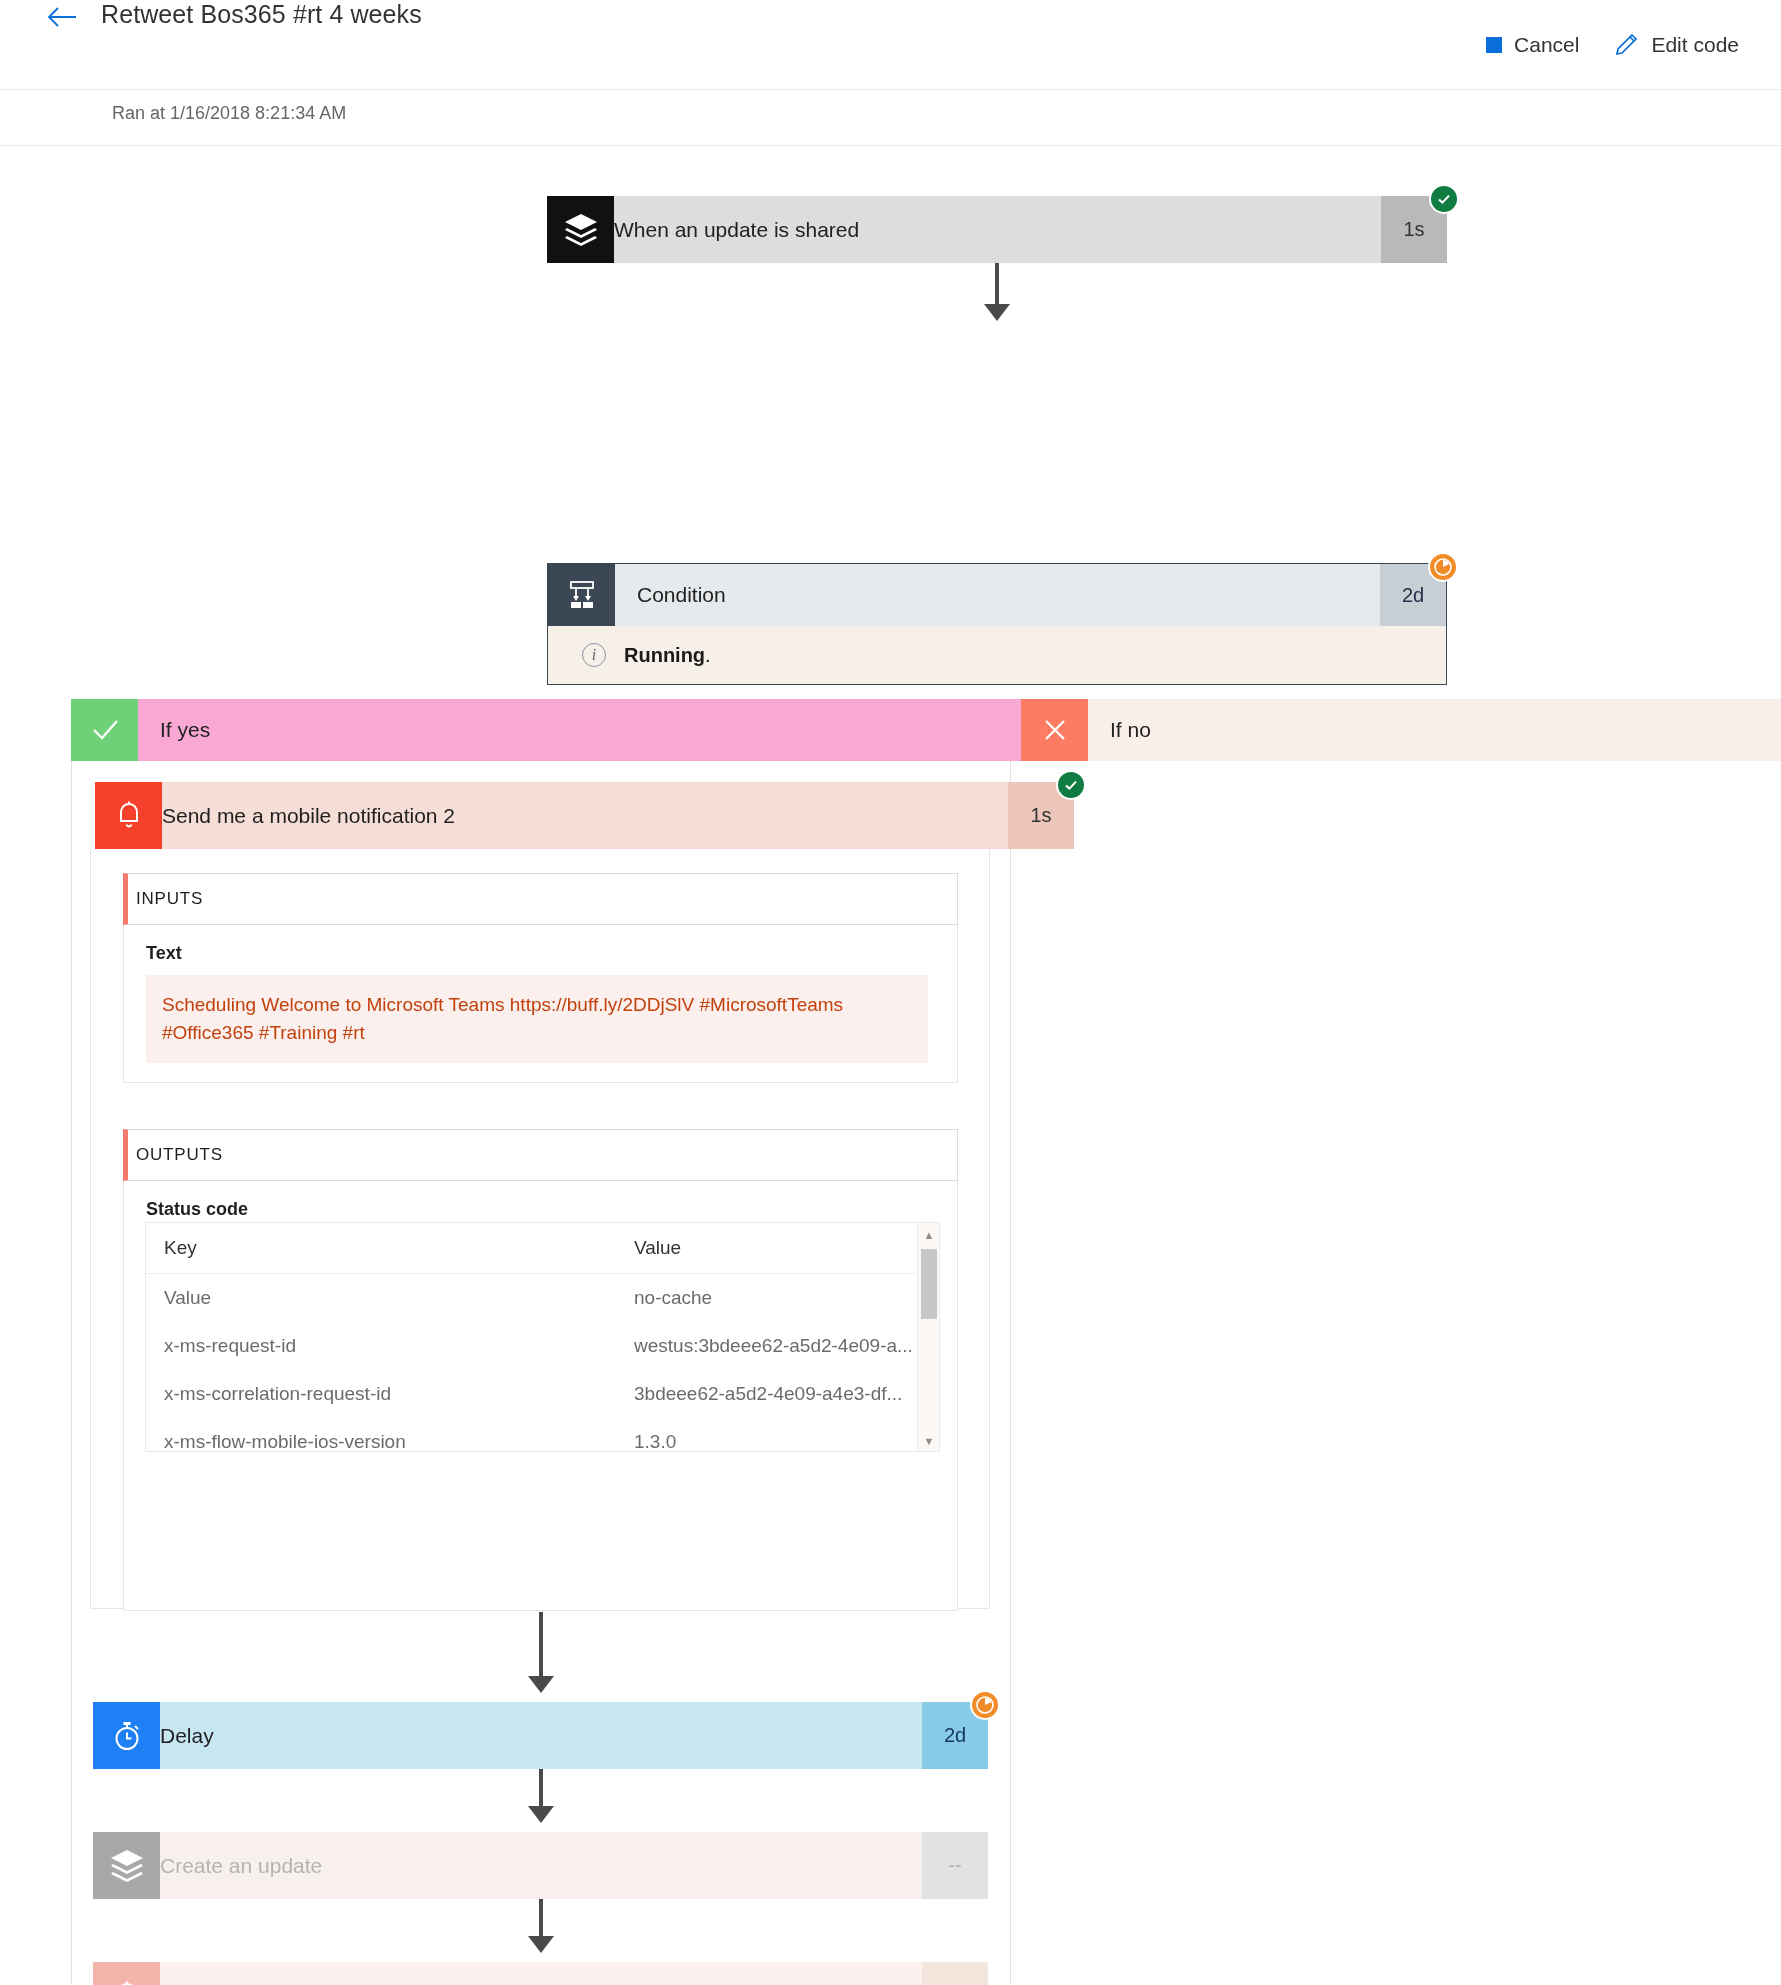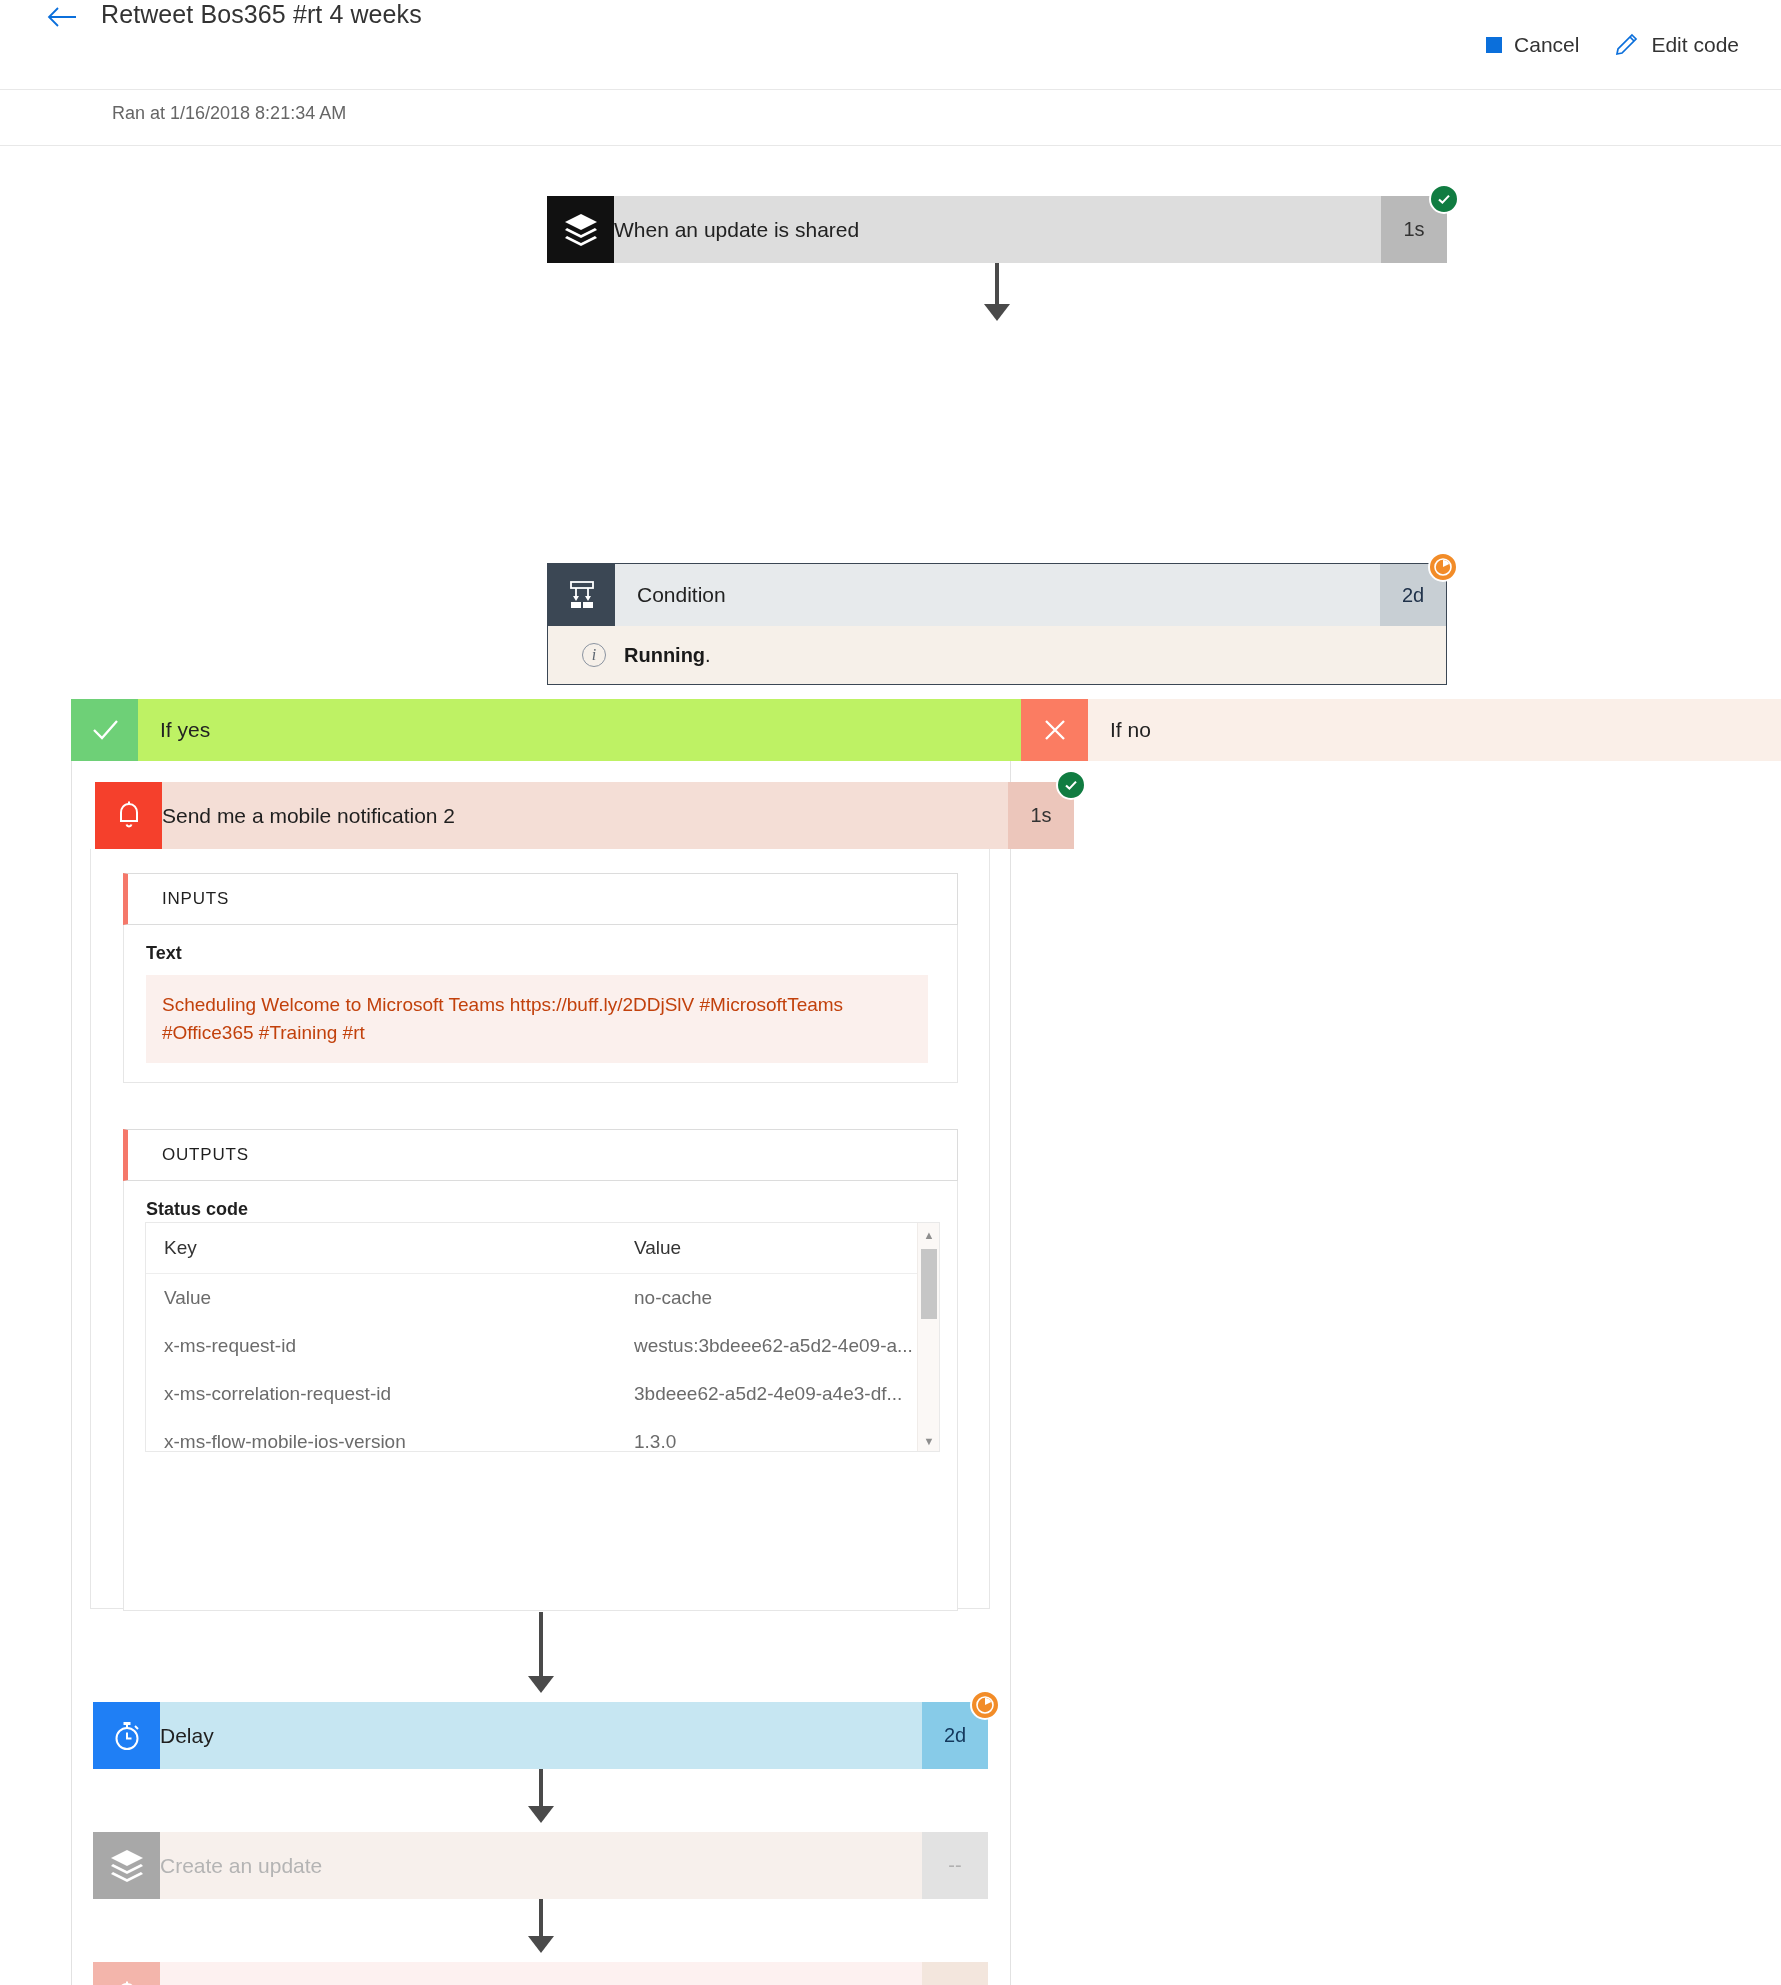--- a/index.html
+++ b/index.html
@@ -124,21 +124,21 @@
   .branch-head .bh-icon {
     width: 67px; flex: 0 0 67px;
     display: flex; align-items: center; justify-content: center;
   }
   .branch-head .bh-label {
     flex: 1 1 auto; display: flex; align-items: center;
     padding-left: 22px; font-size: 21px; color: #222222;
   }
   .branch-yes { left: 71px; top: 553px; width: 1217px; }
   .branch-yes .bh-icon { background: #6ed077; }
-  .branch-yes .bh-label { background: #bef264; }
+  .branch-yes .bh-label { background: #f9a8d4; }
   .branch-no { left: 1021px; top: 553px; width: 1760px; }
   .branch-no .bh-icon { background: #fb7c62; }
   .branch-no .bh-label { background: #faefe8; }
 
   
   .yes-container {
     position: absolute; left: 71px; top: 615px;
     width: 940px; height: 1370px;
     border: 1px solid #e2e2e2; border-top: none;
     background: #ffffff;
@@ -158,21 +158,21 @@
     background: #ffffff;
   }
 
   .section-bar {
     position: absolute;
     height: 52px;
     border: 1px solid #dcdcdc;
     border-left: 5px solid #f5786a;
     background: #ffffff;
     display: flex; align-items: center;
-    padding-left: 34px;
+    padding-left: 8px;
     font-size: 17px; letter-spacing: .8px; color: #1f1f1f;
   }
   .sec-inputs { left: 32px; top: 24px; width: 835px; }
   .sec-outputs { left: 32px; top: 280px; width: 835px; }
 
   .detail-frame {
     position: absolute; border: 1px solid #e6e6e6; border-top: none;
     background: #ffffff;
   }
   .frame-inputs { left: 32px; top: 76px; width: 835px; height: 158px; }

